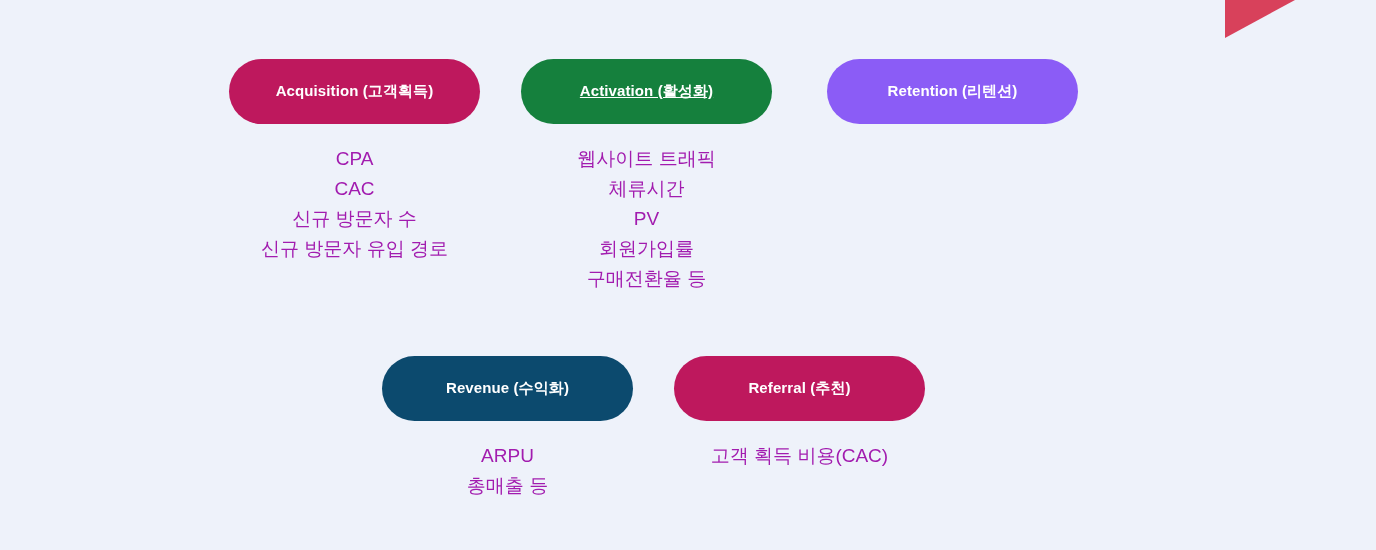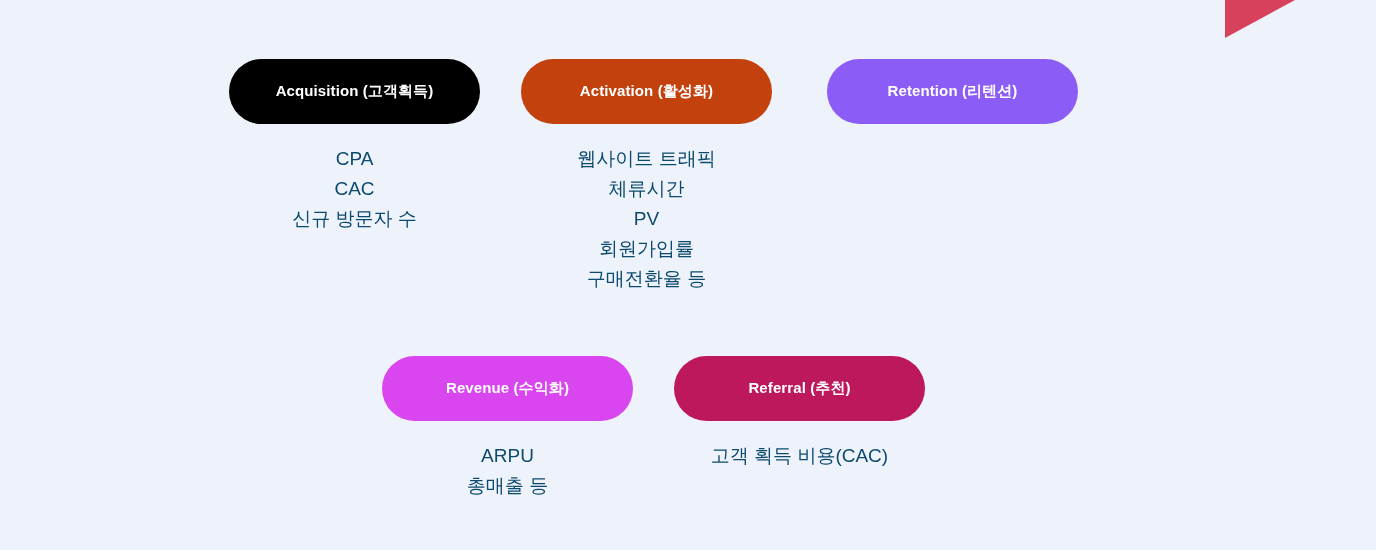--- a/index.html
+++ b/index.html
@@ -29,21 +29,21 @@
     font-size: 15px;
     font-weight: 700;
     color: #ffffff;
     letter-spacing: 0.1px;
     box-sizing: border-box;
   }
   .metrics {
     margin-top: 20px;
     font-size: 19px;
     line-height: 30px;
-    color: #0c4a6e;
+    color: #a21caf;
     white-space: nowrap;
   }
   .metric-line {
     display: block;
   }
   .corner-triangle {
     position: absolute;
     left: 1225px;
     top: 0;
     width: 70px;
@@ -58,51 +58,52 @@
   .g-referral    { left: 674px; top: 356px; }
 </style>
 </head>
 <body>
 
 <div class="canvas">
 
   <div class="corner-triangle" style="background-color: rgb(216, 65, 91);"></div>
 
   <div class="stage-group g-acquisition">
-    <div class="pill" style="background-color: #000000;">
+    <div class="pill" style="background-color: #be185d;">
       <span>Acquisition (고객획득)</span>
     </div>
     <div class="metrics">
       <span class="metric-line">CPA</span>
       <span class="metric-line">CAC</span>
       <span class="metric-line">신규 방문자 수</span>
+      <span class="metric-line">신규 방문자 유입 경로</span>
     </div>
   </div>
 
   <div class="stage-group g-activation">
-    <div class="pill" style="background-color: #c2410c;">
+    <div class="pill" style="background-color: #15803d; text-decoration: underline;">
       <span>Activation (활성화)</span>
     </div>
     <div class="metrics">
       <span class="metric-line">웹사이트 트래픽</span>
       <span class="metric-line">체류시간</span>
       <span class="metric-line">PV</span>
       <span class="metric-line">회원가입률</span>
       <span class="metric-line">구매전환율 등</span>
     </div>
   </div>
 
   <div class="stage-group g-retention">
     <div class="pill" style="background-color: #8b5cf6;">
       <span>Retention (리텐션)</span>
     </div>
   </div>
 
   <div class="stage-group g-revenue">
-    <div class="pill" style="background-color: #d946ef;">
+    <div class="pill" style="background-color: #0c4a6e;">
       <span>Revenue (수익화)</span>
     </div>
     <div class="metrics">
       <span class="metric-line">ARPU</span>
       <span class="metric-line">총매출 등</span>
     </div>
   </div>
 
   <div class="stage-group g-referral">
     <div class="pill" style="background-color: #be185d;">

